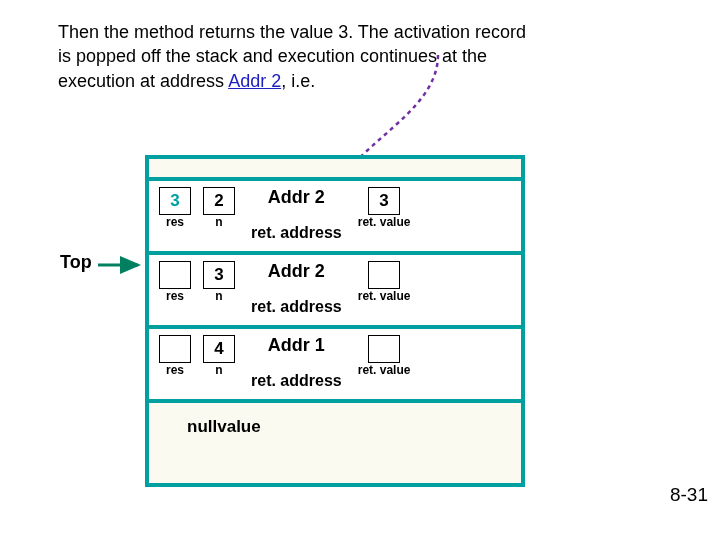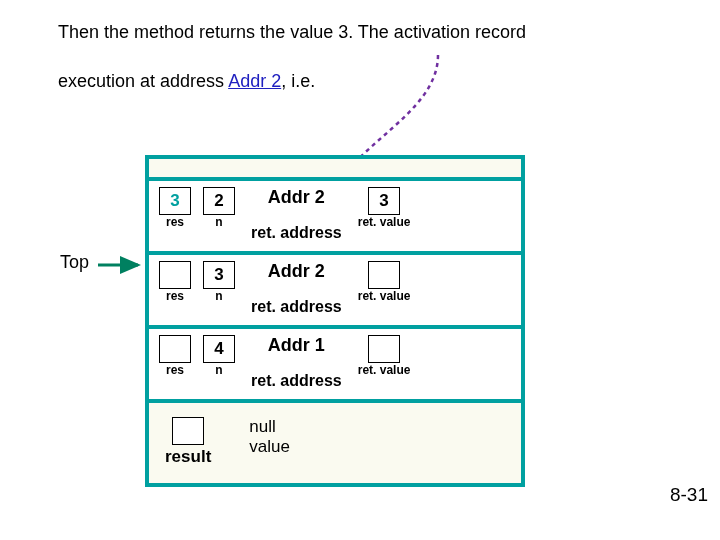--- a/index.html
+++ b/index.html
@@ -102,21 +102,21 @@
   }
   .retfield {
     display: flex;
     flex-direction: column;
     align-items: center;
   }
   .top-label {
     position: absolute;
     left: 60px;
     top: 252px;
-    font-weight: normal;
+    font-weight: bold;
     font-size: 18px;
   }
   .top-arrow {
     position: absolute;
     left: 98px;
     top: 255px;
     width: 48px;
     height: 20px;
   }
   .top-arrow svg { overflow: visible; }
@@ -142,41 +142,41 @@
     align-items: flex-start;
   }
   .row2wrap .field { margin-right: 10px; }
   .row2wrap .resultlbl {
     font-size: 17px;
     font-weight: bold;
     margin-top: 2px;
   }
   .row2wrap .argsblock {
     display: flex;
-    flex-direction: column;
+    flex-direction: row;
     align-items: flex-start;
     margin-left: 28px;
     margin-right: 20px;
-    font-weight: normal;
+    font-weight: bold;
     font-size: 17px;
   }
   .row2wrap .retaddr {
     display: flex;
     flex-direction: column;
     align-items: center;
     font-weight: bold;
     font-size: 15px;
   }
 </style>
 </head>
 <body>
 
 <div class="explain">
   <span>Then the method returns the value 3. The activation record</span><br>
-  <br>
+  <span>is popped off the stack and execution continues at the</span><br>
   <span>execution at address </span><span class="addr-link">Addr 2</span><span>, i.e.</span>
 </div>
 
 <div class="dashed-arrow">
   <svg width="160" height="140">
     <defs>
       <marker id="ah" markerWidth="10" markerHeight="10" refX="6" refY="3" orient="auto">
         <path d="M0,0 L7,3 L0,6 Z" fill="#7030a0"></path>
       </marker>
     </defs>
@@ -275,24 +275,20 @@
         <div class="box">
             <span></span>
           </div>
         <div class="lbl" style="font-weight:bold">ret. value</div>
       </div>
     </div>
   </div>
 
   <div class="stack-row last">
     <div class="row2wrap">
-      <div class="field" style="margin-left:6px">
-        <div class="box"></div>
-        <div class="resultlbl">result</div>
-      </div>
       <div class="argsblock">
         <span>null</span>
         <span>value</span>
       </div>
     </div>
   </div>
 </div>
 
 <div class="page-num">8-31</div>
 

